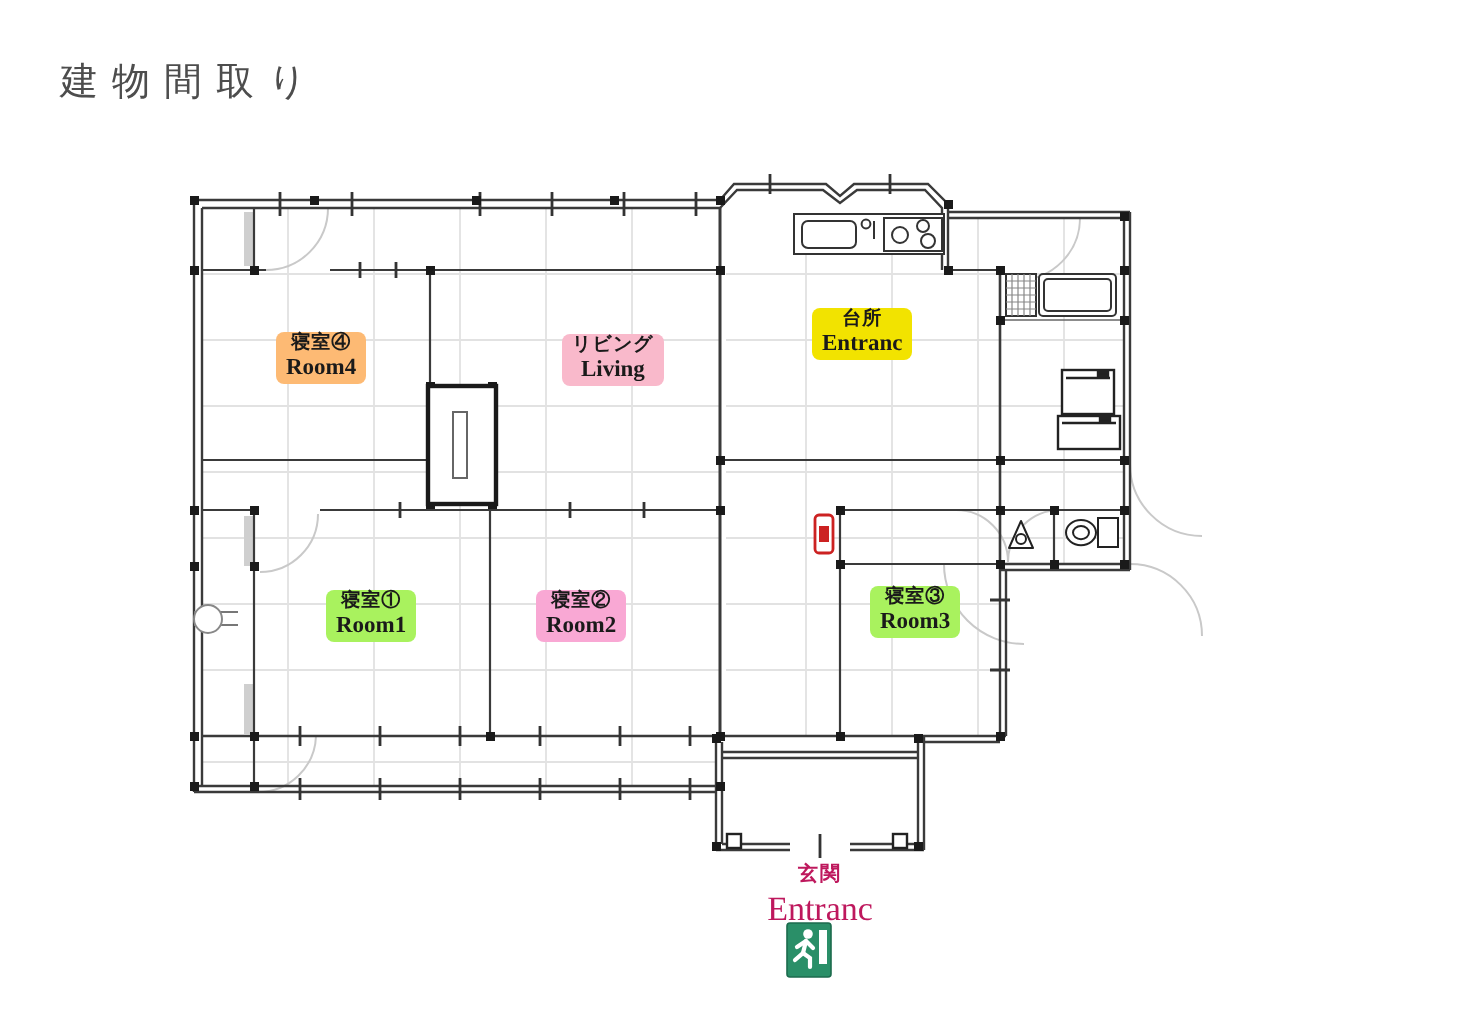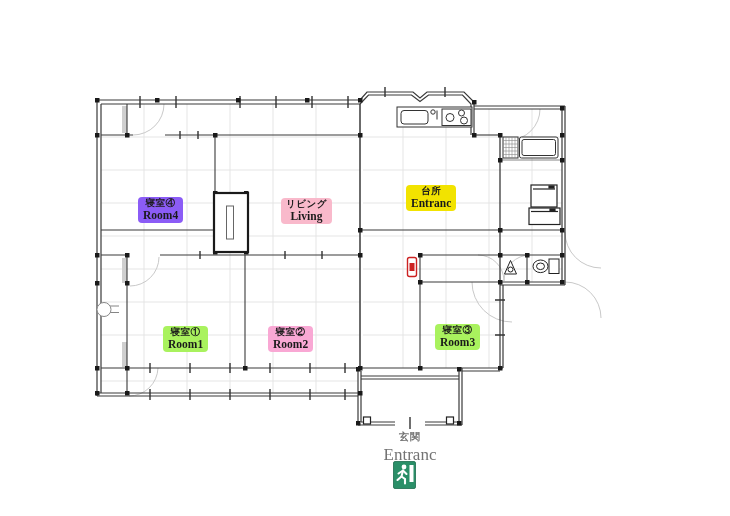--- a/index.html
+++ b/index.html
@@ -2,33 +2,34 @@
 <html><head>
 <meta charset="utf-8">
 <style>
   html,body{margin:0;padding:0;background:#fff;}
   #stage{position:relative;width:730px;height:516px;background:#ffffff;overflow:hidden;
          font-family:"Liberation Serif","DejaVu Serif",serif;}
   #page-title{position:absolute;left:30px;top:28px;font-size:19px;font-weight:400;
               letter-spacing:7px;color:#4d4d4d;margin:0;}
   svg{position:absolute;left:0;top:0;}
   .room-label{position:absolute;text-align:center;border-radius:4px;padding:2px 5px;
-              line-height:1.05;color:#1a1a1a;box-shadow:0 0 0 0;margin-top:31px;}
+              line-height:1.05;color:#1a1a1a;box-shadow:0 0 0 0;}
   .room-label .ja{display:block;font-size:9.5px;font-weight:700;letter-spacing:.5px;}
   .room-label .en{display:block;font-size:11.5px;font-weight:700;}
-  #entrance-label{position:absolute;left:370px;top:430px;width:80px;text-align:center;color:#737373;}
+  #entrance-label{position:absolute;left:370px;top:430px;width:80px;text-align:center;color:#be185d;}
   #entrance-label .ja{display:block;font-size:10px;font-weight:700;letter-spacing:1px;}
   #entrance-label .en{display:block;font-size:17px;margin-top:1px;}
   #exit-icon{position:absolute;left:393px;top:461px;width:23px;height:28px;}
 </style>
 </head>
 <body>
 
 <div id="stage">
 
+  <h1 id="page-title">建物間取り</h1>
 
   <svg width="730" height="516" viewBox="0 0 730 516">
 
     <g stroke="#e2e2e2" stroke-width="0.9" fill="none">
       <path d="M144 104V368M187 104V368M230 104V368M273 104V368M316 104V368
                M101 137H360M101 170H360M101 203H360M101 236H360M101 269H360M101 302H360M101 335H360
                M403 109V368M446 109V368M489 109V368M532 109V282
                M363 137H562M363 170H562M363 203H562M363 236H562M363 269H562M363 302H500M363 335H500
                M101 381H358M144 368V393M187 368V393M230 368V393M273 368V393M316 368V393"></path>
     </g>
@@ -162,21 +163,21 @@
       <rect x="407.5" y="257.5" width="9" height="19" rx="2" fill="#fff" stroke="#cc2222" stroke-width="1.4"></rect>
       <rect x="409.5" y="263" width="5" height="8" fill="#cc2222"></rect>
     </g>
 
     <g>
       <path d="M97 306H119M97 312.5H119" stroke="#777" stroke-width="0.9" fill="none"></path>
       <circle cx="104" cy="309.5" r="7" fill="#fff" stroke="#888" stroke-width="1"></circle>
     </g>
   </svg>
 
-  <div class="room-label" style="left: 138px; top: 166px; background-color: #8b5cf6;">
+  <div class="room-label" style="left: 138px; top: 166px; background-color: #fdba74;">
     <span class="ja">寝室④</span>
     <span class="en">Room4</span>
   </div>
   <div class="room-label" style="left: 281px; top: 167px; background-color: rgb(249, 185, 203);">
     <span class="ja">リビング</span>
     <span class="en">Living</span>
   </div>
   <div class="room-label" style="left: 406px; top: 154px; background-color: rgb(242, 227, 0);">
     <span class="ja">台所</span>
     <span class="en">Entranc</span>

